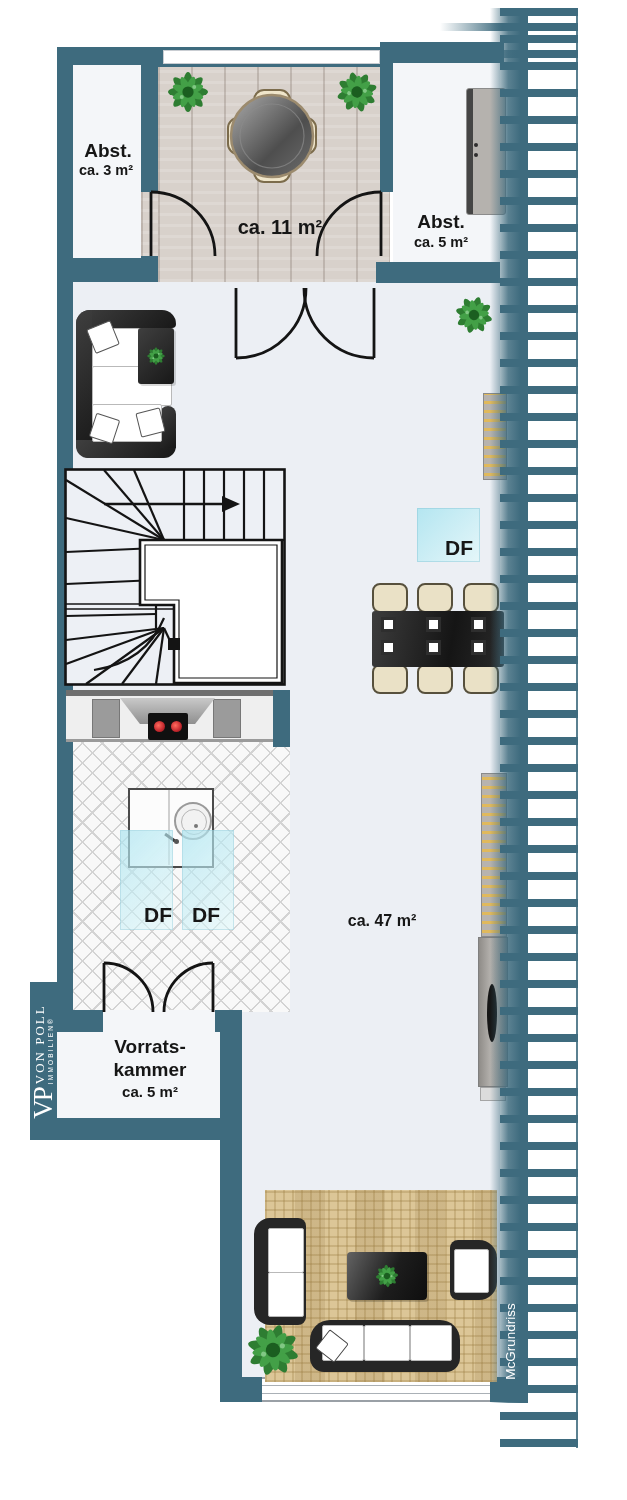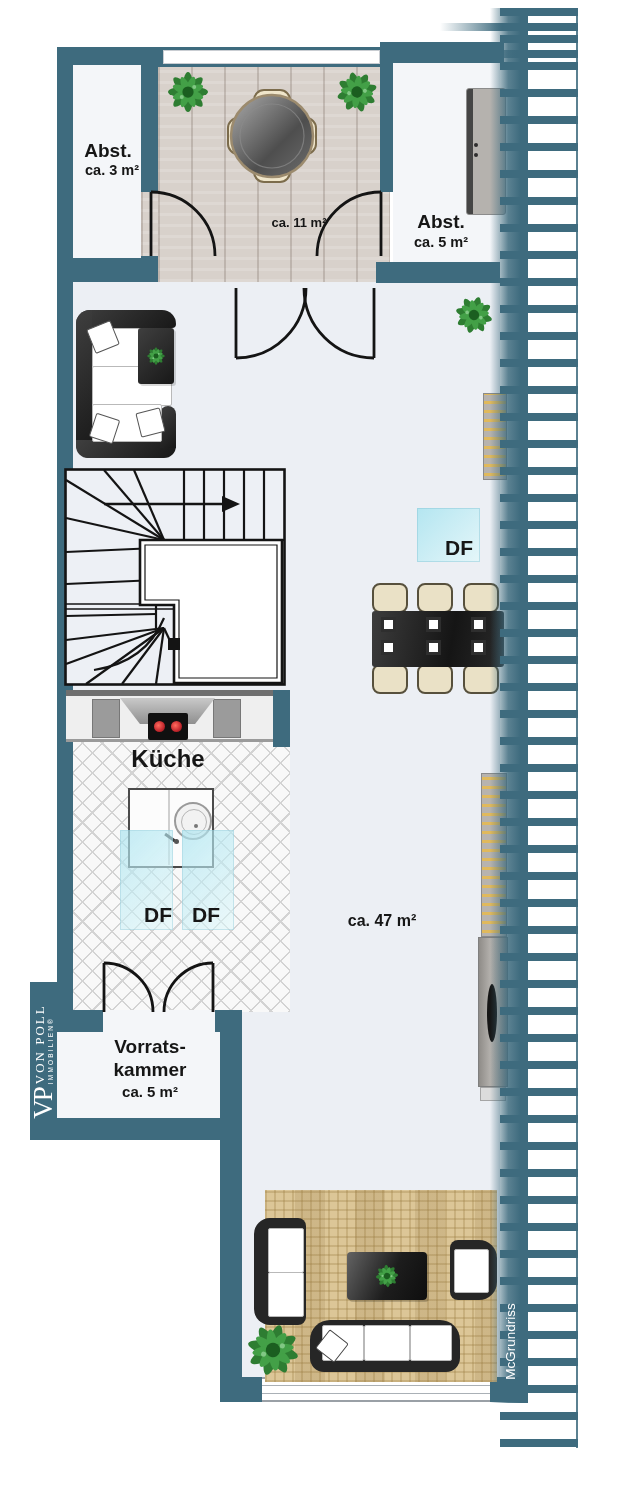--- a/index.html
+++ b/index.html
@@ -265,28 +265,27 @@
     <use href="#plant" transform="translate(273,1350) scale(1.6) rotate(15)"></use>
     <use href="#plant" transform="translate(156,356) scale(0.55)"></use>
     <use href="#plant" transform="translate(387,1276) scale(0.7) rotate(40)"></use>
   </svg>
 
   <div class="abs skylight" style="left:417px;top:508px;width:63px;height:54px;"></div>
   <div class="abs skylight" style="left:120px;top:830px;width:53px;height:100px;opacity:.8;"></div>
   <div class="abs skylight" style="left:182px;top:830px;width:52px;height:100px;opacity:.8;"></div>
 
   <div class="lbl" style="left:58px;top:140px;width:100px;font-size:19px;">Abst.</div>
-  <div class="lbl" style="left:62px;top:162px;width:100px;font-size:14.5px;">ca. 3 m²</div>
-
-  <div class="lbl" style="left:199px;top:216px;width:200px;font-size:13px;">ca. 11 m²</div>
+  <div class="lbl" style="left:56px;top:162px;width:100px;font-size:14.5px;">ca. 3 m²</div>
+
+  <div class="lbl" style="left:180px;top:216px;width:200px;font-size:20px;">ca. 11 m²</div>
 
   <div class="lbl" style="left:391px;top:211px;width:100px;font-size:19px;">Abst.</div>
   <div class="lbl" style="left:391px;top:234px;width:100px;font-size:14.5px;">ca. 5 m²</div>
 
-  <div class="lbl" style="left:98px;top:746px;width:140px;font-size:24px;">Küche</div>
 
   <div class="lbl" style="left:440px;top:536px;width:38px;font-size:21px;">DF</div>
   <div class="lbl" style="left:136px;top:903px;width:44px;font-size:21px;">DF</div>
   <div class="lbl" style="left:184px;top:903px;width:44px;font-size:21px;">DF</div>
 
   <div class="lbl" style="left:282px;top:912px;width:200px;font-size:16px;">ca. 47 m²</div>
 
   <div class="lbl" style="left:75px;top:1036px;width:150px;font-size:19px;">Vorrats-</div>
   <div class="lbl" style="left:75px;top:1059px;width:150px;font-size:19px;">kammer</div>
   <div class="lbl" style="left:75px;top:1084px;width:150px;font-size:15px;">ca. 5 m²</div>

